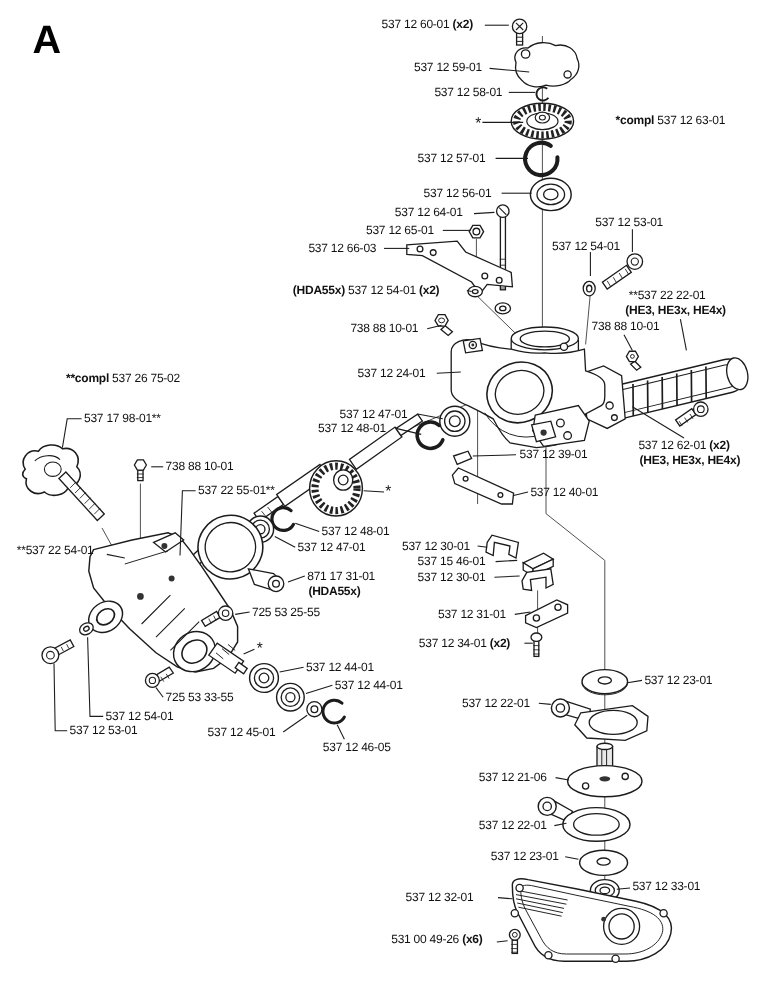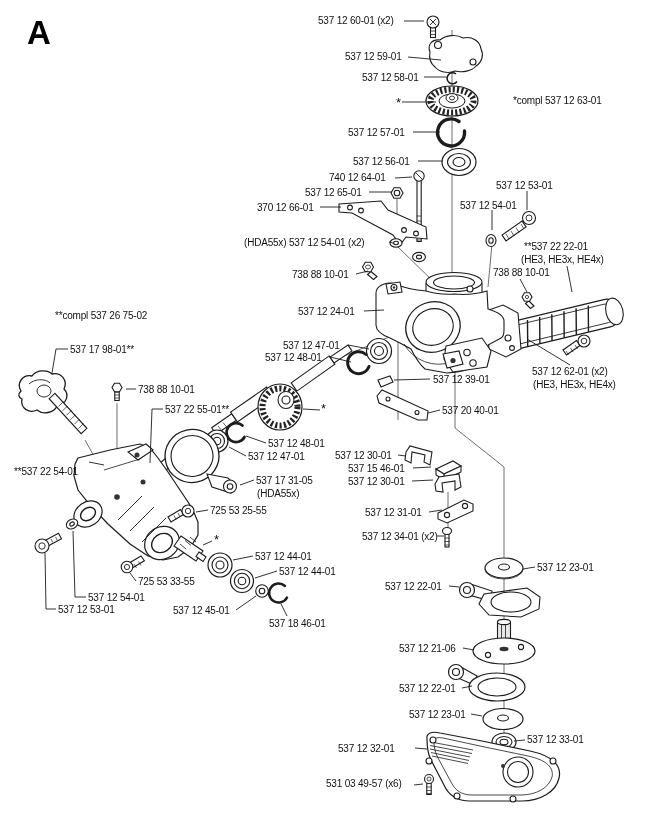--- a/index.html
+++ b/index.html
@@ -1,20 +1,20 @@
 <!DOCTYPE html>
 <html><head>
 <meta charset="utf-8">
 <style>
   html,body{margin:0;padding:0;background:#fff;}
   .stage{position:relative;width:650px;height:820px;background:#ffffff;overflow:hidden;
          font-family:"Liberation Sans",sans-serif;}
   .stage svg{position:absolute;left:0;top:0;}
   .lbl{position:absolute;font-size:10px;line-height:12px;color:#111;white-space:nowrap;letter-spacing:-0.2px;}
-  .lbl .b{font-weight:400;}
+  .lbl .b{font-weight:700;}
   .star{font-size:13px;line-height:12px;font-weight:400;}
   .fig-letter{position:absolute;font-size:33px;font-weight:700;color:#000;line-height:33px;}
 </style>
 </head>
 <body>
 
 <div class="stage">
 
 <svg width="650" height="820" viewBox="0 0 650 820">
 
@@ -414,63 +414,63 @@
 
 <div class="fig-letter" style="left:27px;top:16px">A</div>
 
 <div class="lbl" style="left:318px;top:15px"><span class="b"></span><span>537 12 60-01 </span><span class="b">(x2)</span></div>
 <div class="lbl" style="left:345px;top:51px"><span>537 12 59-01</span></div>
 <div class="lbl" style="left:362px;top:72px"><span>537 12 58-01</span></div>
 <div class="lbl star" style="left:396px;top:97px"><span>*</span></div>
 <div class="lbl" style="left:513px;top:95px"><span class="b">*compl </span><span>537 12 63-01</span></div>
 <div class="lbl" style="left:348px;top:127px"><span>537 12 57-01</span></div>
 <div class="lbl" style="left:353px;top:156px"><span>537 12 56-01</span></div>
-<div class="lbl" style="left:329px;top:172px"><span>740 12 64-01</span></div>
+<div class="lbl" style="left:329px;top:172px"><span>537 12 64-01</span></div>
 <div class="lbl" style="left:305px;top:187px"><span>537 12 65-01</span></div>
-<div class="lbl" style="left:257px;top:202px"><span>370 12 66-01</span></div>
+<div class="lbl" style="left:257px;top:202px"><span>537 12 66-03</span></div>
 <div class="lbl" style="left:496px;top:180px"><span>537 12 53-01</span></div>
 <div class="lbl" style="left:460px;top:200px"><span>537 12 54-01</span></div>
 <div class="lbl" style="left:244px;top:237px"><span class="b">(HDA55x) </span><span>537 12 54-01 </span><span class="b">(x2)</span></div>
 <div class="lbl" style="left:524px;top:241px"><span>**537 22 22-01</span></div>
 <div class="lbl" style="left:521px;top:254px"><span class="b">(HE3, HE3x, HE4x)</span></div>
 <div class="lbl" style="left:292px;top:269px"><span>738 88 10-01</span></div>
 <div class="lbl" style="left:493px;top:267px"><span>738 88 10-01</span></div>
 <div class="lbl" style="left:298px;top:306px"><span>537 12 24-01</span></div>
 <div class="lbl" style="left:283px;top:340px"><span>537 12 47-01</span></div>
 <div class="lbl" style="left:265px;top:352px"><span>537 12 48-01</span></div>
 <div class="lbl" style="left:433px;top:374px"><span>537 12 39-01</span></div>
-<div class="lbl" style="left:442px;top:405px"><span>537 20 40-01</span></div>
+<div class="lbl" style="left:442px;top:405px"><span>537 12 40-01</span></div>
 <div class="lbl" style="left:532px;top:366px"><span>537 12 62-01 </span><span class="b">(x2)</span></div>
 <div class="lbl" style="left:533px;top:379px"><span class="b">(HE3, HE3x, HE4x)</span></div>
 <div class="lbl" style="left:55px;top:310px"><span class="b">**compl </span><span>537 26 75-02</span></div>
 <div class="lbl" style="left:70px;top:344px"><span>537 17 98-01**</span></div>
 <div class="lbl" style="left:138px;top:384px"><span>738 88 10-01</span></div>
 <div class="lbl" style="left:165px;top:404px"><span>537 22 55-01**</span></div>
-<div class="lbl" style="left:14px;top:466px"><span>**537 22 54-01</span></div>
+<div class="lbl" style="left:14px;top:454px"><span>**537 22 54-01</span></div>
 <div class="lbl" style="left:268px;top:438px"><span>537 12 48-01</span></div>
 <div class="lbl" style="left:248px;top:451px"><span>537 12 47-01</span></div>
-<div class="lbl" style="left:256px;top:475px"><span>537 17 31-05</span></div>
+<div class="lbl" style="left:256px;top:475px"><span>871 17 31-01</span></div>
 <div class="lbl" style="left:257px;top:488px"><span class="b">(HDA55x)</span></div>
 <div class="lbl" style="left:210px;top:505px"><span>725 53 25-55</span></div>
 <div class="lbl star" style="left:214px;top:534px"><span>*</span></div>
 <div class="lbl" style="left:255px;top:551px"><span>537 12 44-01</span></div>
 <div class="lbl" style="left:279px;top:566px"><span>537 12 44-01</span></div>
 <div class="lbl" style="left:138px;top:576px"><span>725 53 33-55</span></div>
 <div class="lbl" style="left:88px;top:592px"><span>537 12 54-01</span></div>
 <div class="lbl" style="left:58px;top:604px"><span>537 12 53-01</span></div>
 <div class="lbl" style="left:173px;top:605px"><span>537 12 45-01</span></div>
-<div class="lbl" style="left:269px;top:618px"><span>537 18 46-01</span></div>
+<div class="lbl" style="left:269px;top:618px"><span>537 12 46-05</span></div>
 <div class="lbl" style="left:335px;top:450px"><span>537 12 30-01</span></div>
 <div class="lbl" style="left:348px;top:463px"><span>537 15 46-01</span></div>
 <div class="lbl" style="left:348px;top:476px"><span>537 12 30-01</span></div>
 <div class="lbl" style="left:365px;top:507px"><span>537 12 31-01</span></div>
-<div class="lbl" style="left:362px;top:531px"><span>537 12 34-01 </span><span class="b">(x2)</span></div>
+<div class="lbl" style="left:349px;top:531px"><span>537 12 34-01 </span><span class="b">(x2)</span></div>
 <div class="lbl" style="left:537px;top:562px"><span>537 12 23-01</span></div>
 <div class="lbl" style="left:385px;top:581px"><span>537 12 22-01</span></div>
 <div class="lbl" style="left:399px;top:643px"><span>537 12 21-06</span></div>
 <div class="lbl" style="left:399px;top:683px"><span>537 12 22-01</span></div>
 <div class="lbl" style="left:409px;top:709px"><span>537 12 23-01</span></div>
 <div class="lbl" style="left:527px;top:734px"><span>537 12 33-01</span></div>
 <div class="lbl" style="left:338px;top:743px"><span>537 12 32-01</span></div>
-<div class="lbl" style="left:326px;top:778px"><span>531 03 49-57 </span><span class="b">(x6)</span></div>
+<div class="lbl" style="left:326px;top:778px"><span>531 00 49-26 </span><span class="b">(x6)</span></div>
 <div class="lbl star" style="left:321px;top:403px"><span>*</span></div>
 
 </div>
 
 </body></html>

